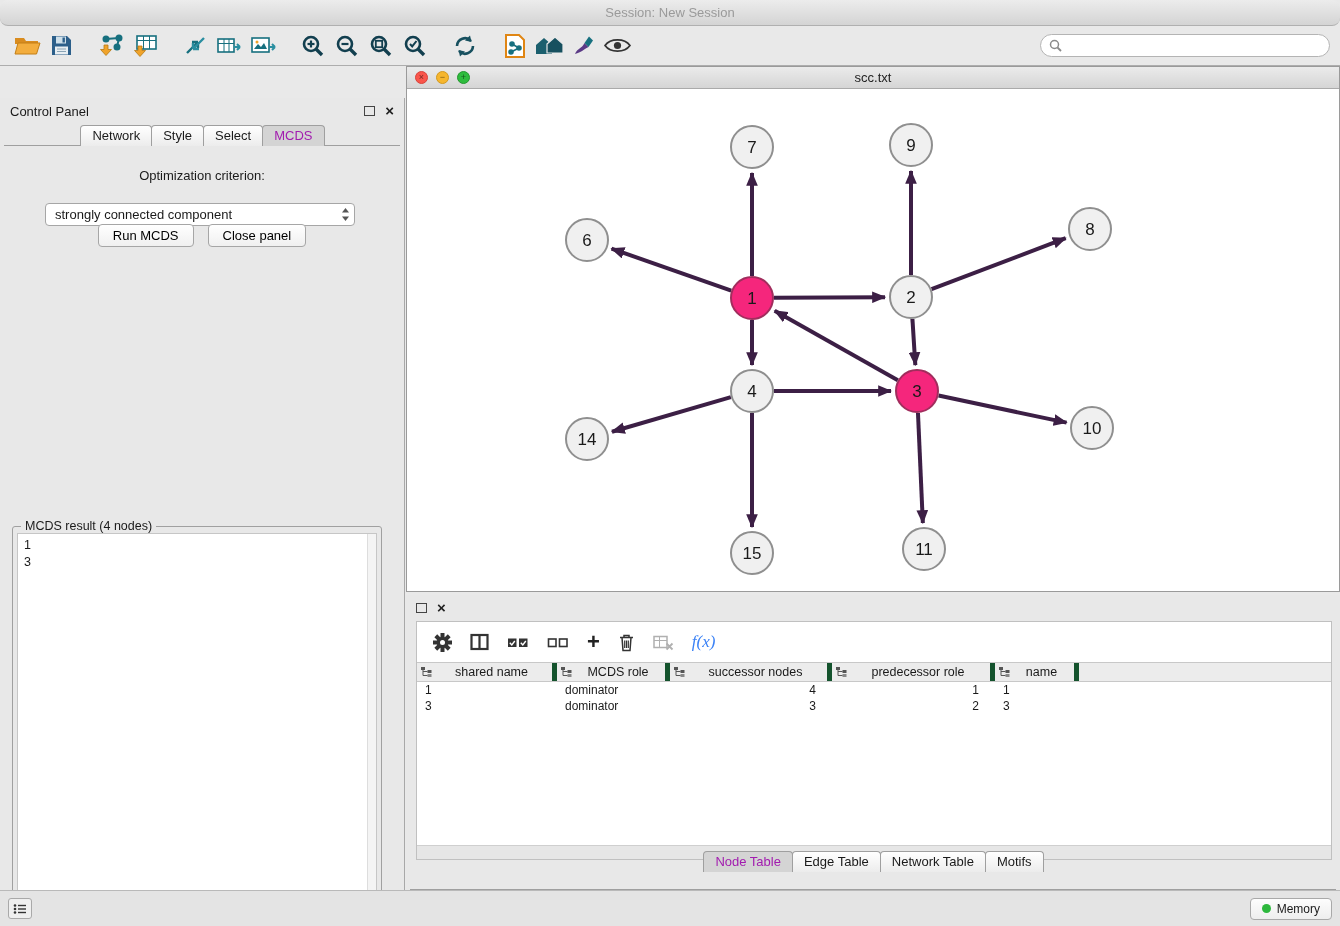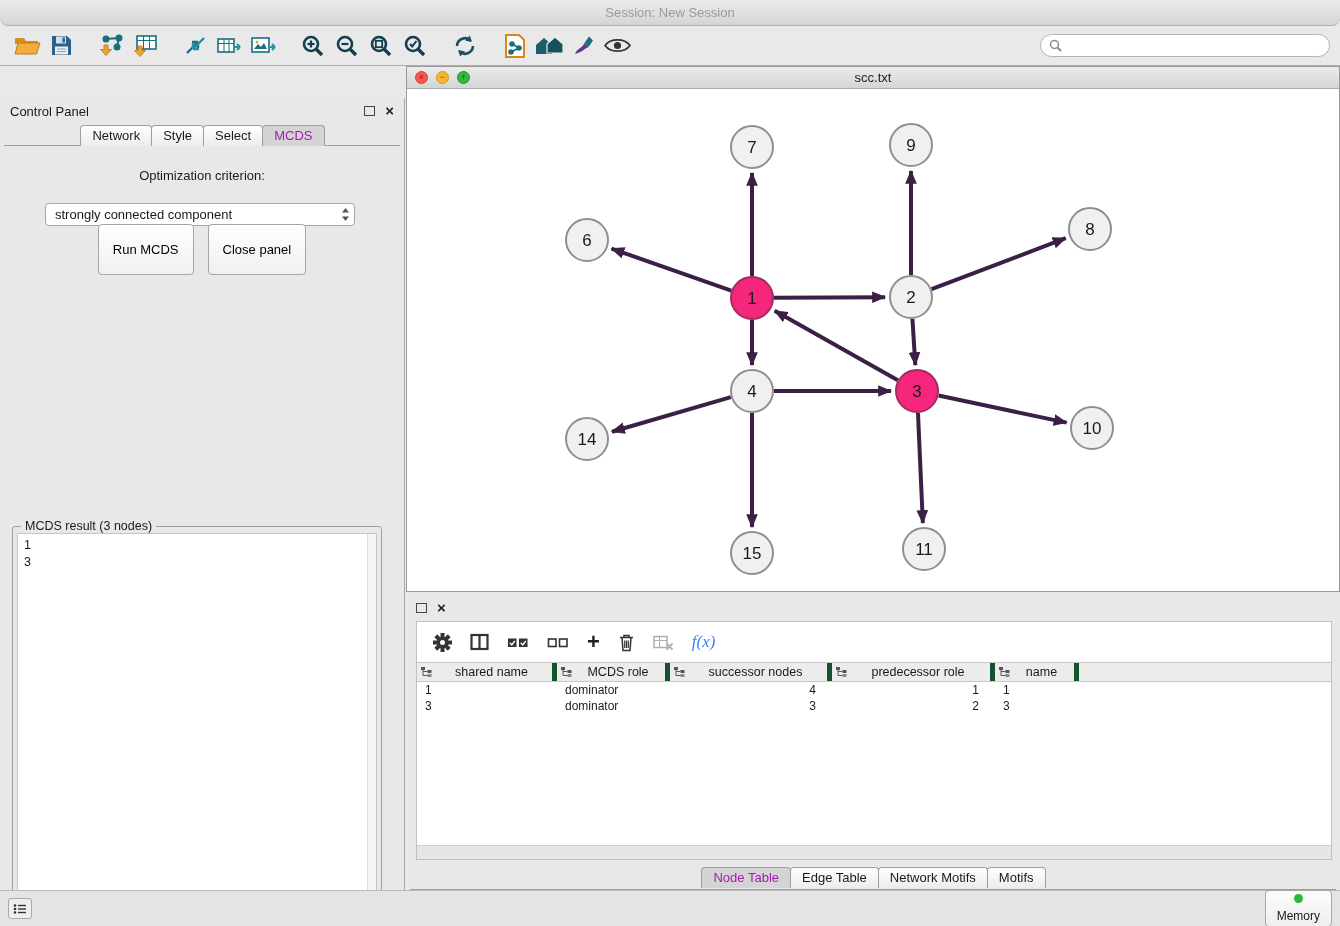--- a/index.html
+++ b/index.html
@@ -38,21 +38,21 @@
     border-radius:4px 4px 0 0; padding:2px 11px 3px; font-size:13px;
     background:linear-gradient(#ffffff,#ececec); margin-right:-1px; cursor:default; white-space:nowrap; }
   .tab.active { background:#d4d4d4; color:#a21caf; }
 
   .cp-label { position:absolute; left:0; top:70px; width:100%; text-align:center; font-size:13px; }
   .dropdown { position:absolute; left:45px; top:105px; width:310px; height:23px;
     display:flex; align-items:center; justify-content:space-between;
     border:1px solid #a6a6a6; border-radius:4px; background:#fff; padding:0 4px 0 9px; font-size:13px; }
   .cp-buttons { position:absolute; left:0; top:126px; width:100%; display:flex; justify-content:center; gap:14px; }
   .btn { border:1px solid #a6a6a6; border-radius:4px; background:linear-gradient(#ffffff,#f0f0f0);
-    padding:17px 14px; font-size:13px; cursor:default; }
+    padding:3px 14px; font-size:13px; cursor:default; }
 
   .groupbox { position:absolute; left:12px; right:22px; top:428px; bottom:12px;
     border:1px solid #a0a0a0; border-radius:3px; }
   .groupbox .legend { position:absolute; top:-8px; left:8px; background:#e8e8e8; padding:0 4px; font-size:12.5px; }
   .result-area { position:absolute; left:4px; right:4px; top:6px; bottom:4px; background:#fff;
     border:1px solid #c6c6c6; font-size:12.5px; line-height:17px; padding:3px 6px; }
   .result-vscroll { position:absolute; right:0; top:0; bottom:0; width:9px; background:#f4f4f4; border-left:1px solid #ddd; }
 
   
   .net-window { position:absolute; left:406px; top:66px; width:934px; height:526px;
@@ -85,29 +85,29 @@
   .tgrid { display:grid; grid-template-columns:140px 113px 162px 163px 84px 1fr; }
   .thead { border-top:1px solid #c8c8c8; border-bottom:1px solid #c8c8c8; background:#ececec; }
   .th { position:relative; text-align:center; font-size:12.5px; padding:2px 4px 2px 18px;
     border-right:5px solid #14532d; white-space:nowrap; overflow:hidden; }
   .th .sort-ic { position:absolute; left:4px; top:4px; }
   .tbody { flex:1; overflow:hidden; background:#fff; }
   .trow { display:grid; grid-template-columns:140px 113px 162px 163px 84px 1fr; height:16px; }
   .tcell { font-size:12px; padding:1px 8px; white-space:nowrap; overflow:hidden; }
   .tcell.c2, .tcell.c3 { text-align:right; padding-right:16px; }
   .hscroll { height:14px; background:#e6e6e6; border-top:1px solid #cfcfcf; }
-  .tp-tabs { height:30px; display:flex; align-items:flex-end; justify-content:center; padding-bottom:2px; }
+  .tp-tabs { height:30px; display:flex; align-items:flex-end; justify-content:center; padding-bottom:18px; }
 
   
   .statusbar { position:absolute; left:0; top:890px; width:1340px; height:36px;
     background:#e4e4e4; border-top:1px solid #b9b9b9; display:flex; align-items:center; padding:0 8px; }
   .sb-left-btn { width:24px; height:21px; border:1px solid #a9a9a9; border-radius:3px; background:#efefef;
     display:flex; align-items:center; justify-content:center; }
   .memory-btn { margin-left:auto; display:flex; align-items:center; gap:6px; border:1px solid #a9a9a9;
-    border-radius:4px; background:linear-gradient(#fdfdfd,#eee); padding:3px 11px; font-size:12px;flex-direction:column; }
+    border-radius:4px; background:linear-gradient(#fdfdfd,#eee); padding:3px 11px; font-size:12px; }
   .memory-dot { width:9px; height:9px; border-radius:50%; background:#2db83d; }
 </style>
 </head>
 <body>
 
 <div class="app">
 
   <div class="titlebar">
     <span>Session: New Session</span>
   </div>
@@ -276,21 +276,21 @@
           <path d="M4.5 14 L1 9.5 H8 Z" fill="#555"></path>
         </svg>
     </div>
 
     <div class="cp-buttons">
       <button class="btn">Run MCDS</button>
       <button class="btn">Close panel</button>
     </div>
 
     <div class="groupbox">
-      <span class="legend">MCDS result (3 nodes)</span>
+      <span class="legend">MCDS result (4 nodes)</span>
       <div class="result-area">
         <div>1</div>
         <div>3</div>
         <div class="result-vscroll"></div>
       </div>
     </div>
   </div>
 
   <div class="net-window">
     <div class="net-titlebar">
@@ -497,21 +497,21 @@
             <div class="tcell c4">3</div>
             <div class="tcell filler"></div>
           </div>
         </div>
       <div class="hscroll"></div>
     </div>
 
     <div class="tp-tabs tabs" style="height:30px;">
       <span class="tab active">Node Table</span>
       <span class="tab">Edge Table</span>
-      <span class="tab">Network Motifs</span>
+      <span class="tab">Network Table</span>
       <span class="tab">Motifs</span>
     </div>
   </div>
 
   <div class="statusbar">
     <span class="sb-left-btn">
       <svg width="14" height="12">
           <circle cx="2" cy="2.5" r="1.3" fill="#333"></circle>
           <line x1="5" y1="2.5" x2="13" y2="2.5" stroke="#333" stroke-width="1.4"></line>
           <circle cx="2" cy="6" r="1.3" fill="#333"></circle>

